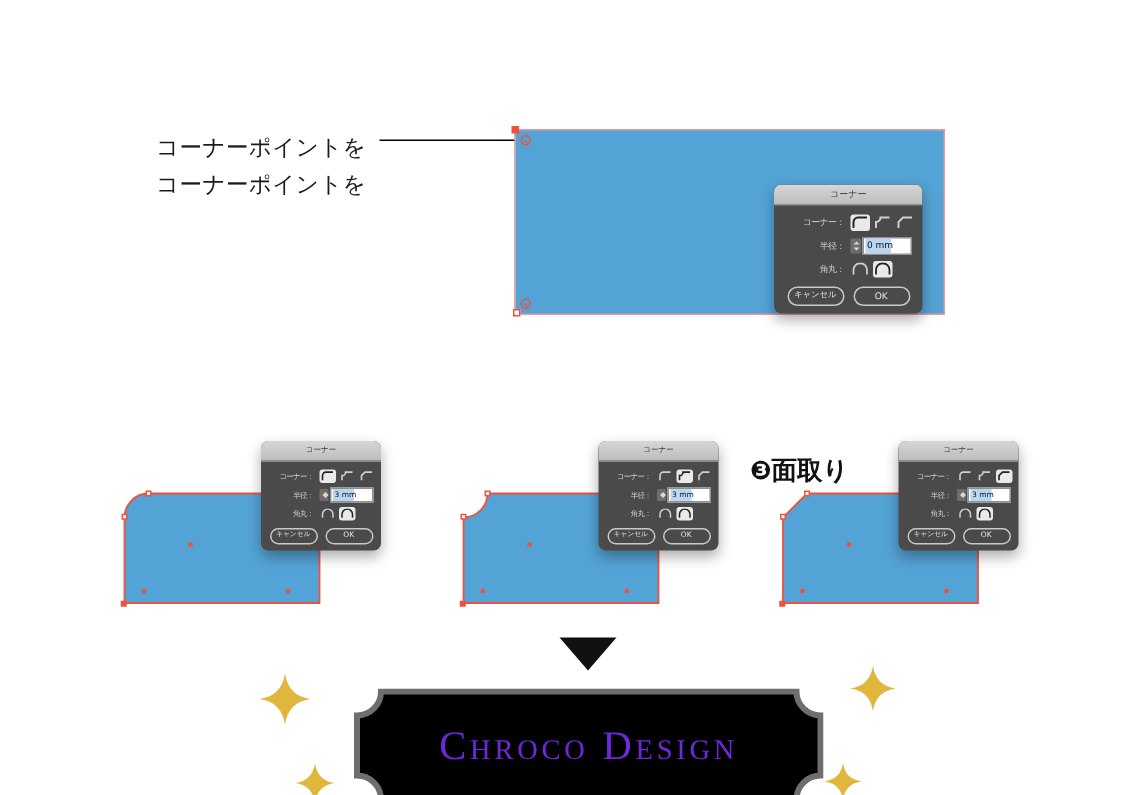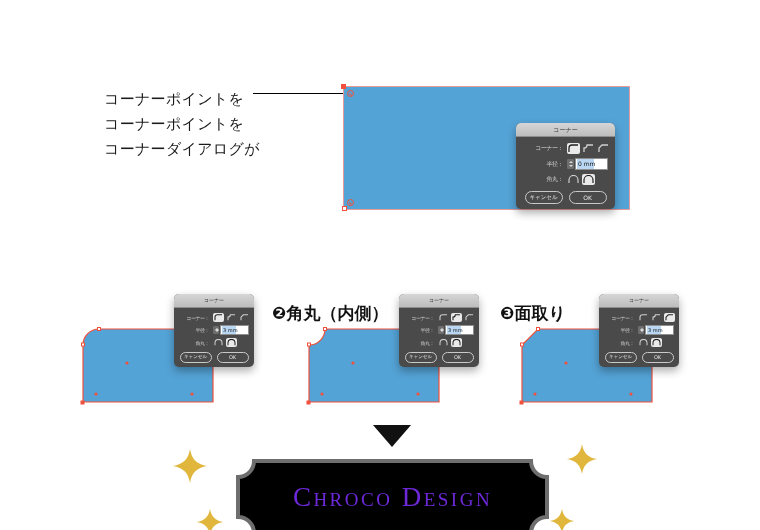--- a/index.html
+++ b/index.html
@@ -126,21 +126,20 @@
   .sparkle svg{display:block;}
 </style>
 </head>
 <body>
 
 <div class="stage">
 
   <div class="callout">
     <div>コーナーポイントを</div>
     <div>コーナーポイントを</div>
-    <div>コーナーダイアログが</div>
   </div>
   <div class="leader"></div>
 
   <div class="mainrect">
     <div class="anchor" style="left:-3px;top:-3px;"></div>
     <div class="widget" style="left:3px;top:3px;"></div>
     <div class="anchor hollow" style="left:-2px;bottom:-2px;"></div>
     <div class="widget" style="left:3px;bottom:3px;"></div>
   </div>
 
@@ -254,23 +253,20 @@
           </span>
         </span>
       </div>
       <div class="btn-row" style="margin-top:5px;gap:5px;">
         <span class="btn" style="width:30px;height:9px;font-size:4.5px;">キャンセル</span>
         <span class="btn" style="width:30px;height:9px;font-size:5px;">OK</span>
       </div>
     </div>
   </div>
 
-  <div class="ex-label" style="left:272px;top:262px;">
-    <span>❷</span><span>角丸（内側）</span>
-  </div>
   <div class="ex-shape" style="left:308px;top:288px;">
     <svg width="132" height="75" viewBox="0 0 132 75">
       <path d="M1 74 L1 17 A16 16 0 0 0 17 1 L131 1 L131 74 Z" fill="#54a3d6" stroke="#f0503c" stroke-width="1.2"></path>
       <rect x="-1.5" y="72.5" width="4" height="4" fill="#f0503c"></rect>
       <rect x="-0.5" y="15" width="3" height="3" fill="#fff" stroke="#f0503c" stroke-width="1"></rect>
       <rect x="15.5" y="-0.5" width="3" height="3" fill="#fff" stroke="#f0503c" stroke-width="1"></rect>
       <circle cx="45" cy="35" r="1.6" fill="#f0503c"></circle>
       <circle cx="14" cy="66" r="1.6" fill="#f0503c"></circle>
       <circle cx="110" cy="66" r="1.6" fill="#f0503c"></circle>
     </svg>

